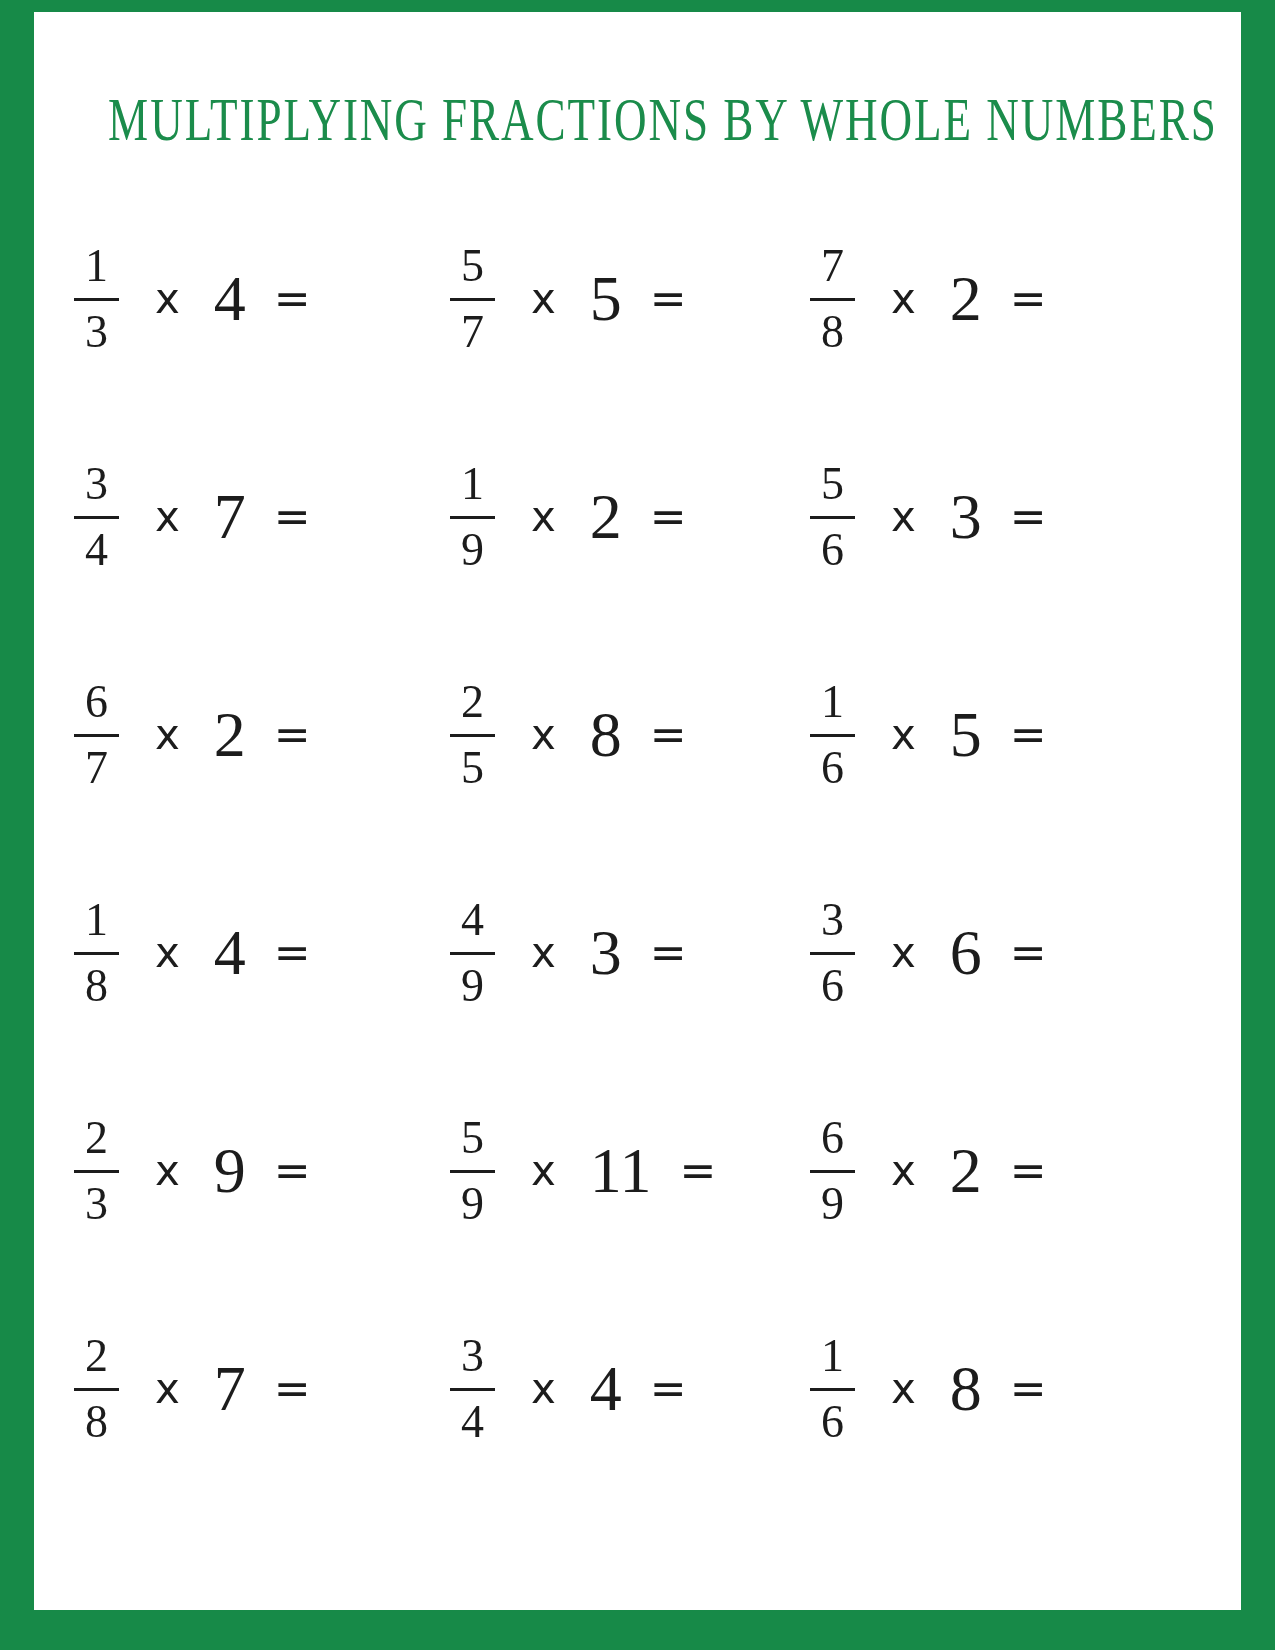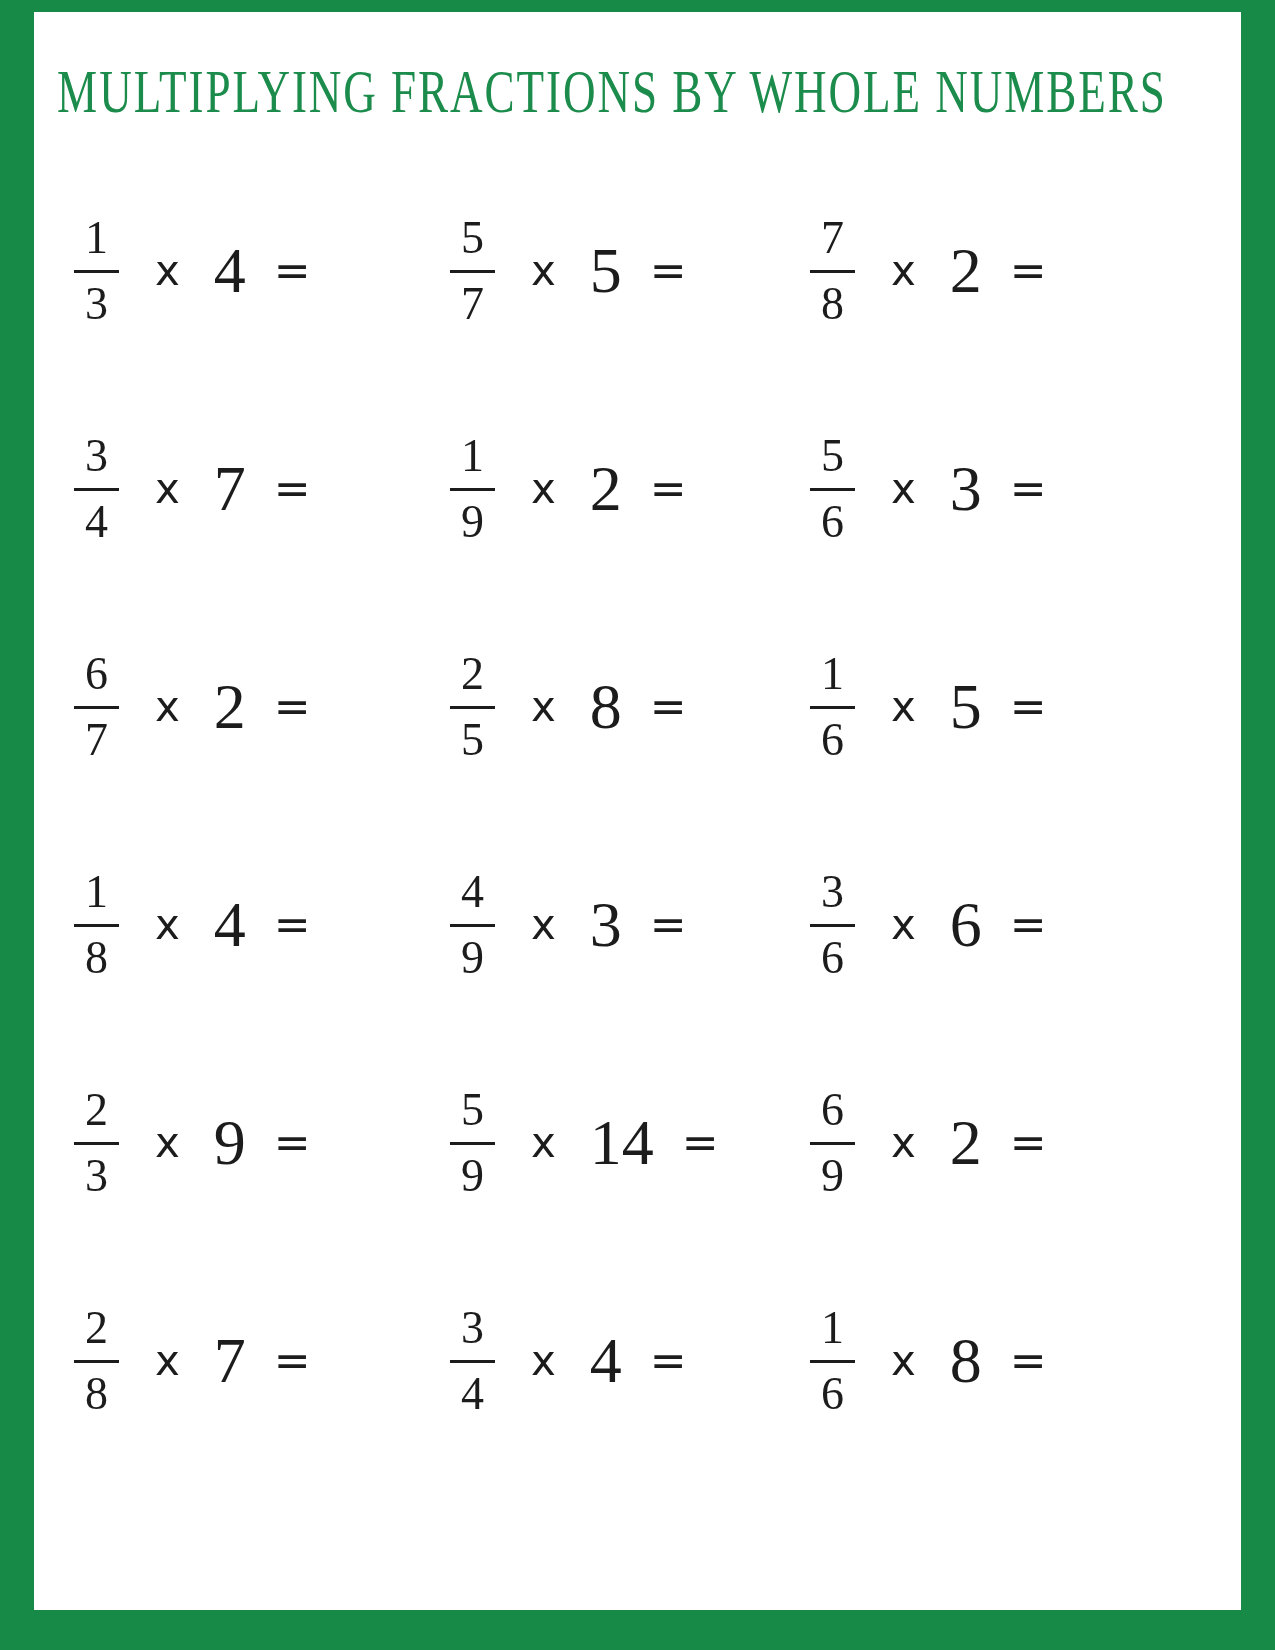--- a/index.html
+++ b/index.html
@@ -20,22 +20,22 @@
     height: 1650px;
     background: var(--paper);
     border-style: solid;
     border-color: var(--green);
     border-width: 12px 34px 40px 34px;
     overflow: hidden;
     font-family: "Liberation Serif", serif;
     color: var(--ink);
   }
   .title-wrap {
-    margin-top: 52px;
-    text-align: left;
+    margin-top: 80px;
+    text-align: right;
   }
   .worksheet-title {
     display: inline-block;
     margin: 0;
     font-family: "Liberation Serif", serif;
     font-weight: normal;
     font-size: 47px;
     letter-spacing: 2px;
     color: var(--title-green);
     transform: scale(0.96, 1.32);
@@ -240,21 +240,21 @@
     <span class="equals">=</span>
     <span class="answer-blank"></span>
   </div>
 
   <div class="problem">
     <span class="fraction">
       <span class="numerator">5</span>
       <span class="denominator">9</span>
     </span>
     <span class="times">x</span>
-    <span class="whole">14</span>
+    <span class="whole">11</span>
     <span class="equals">=</span>
     <span class="answer-blank"></span>
   </div>
 
   <div class="problem">
     <span class="fraction">
       <span class="numerator">6</span>
       <span class="denominator">9</span>
     </span>
     <span class="times">x</span>

